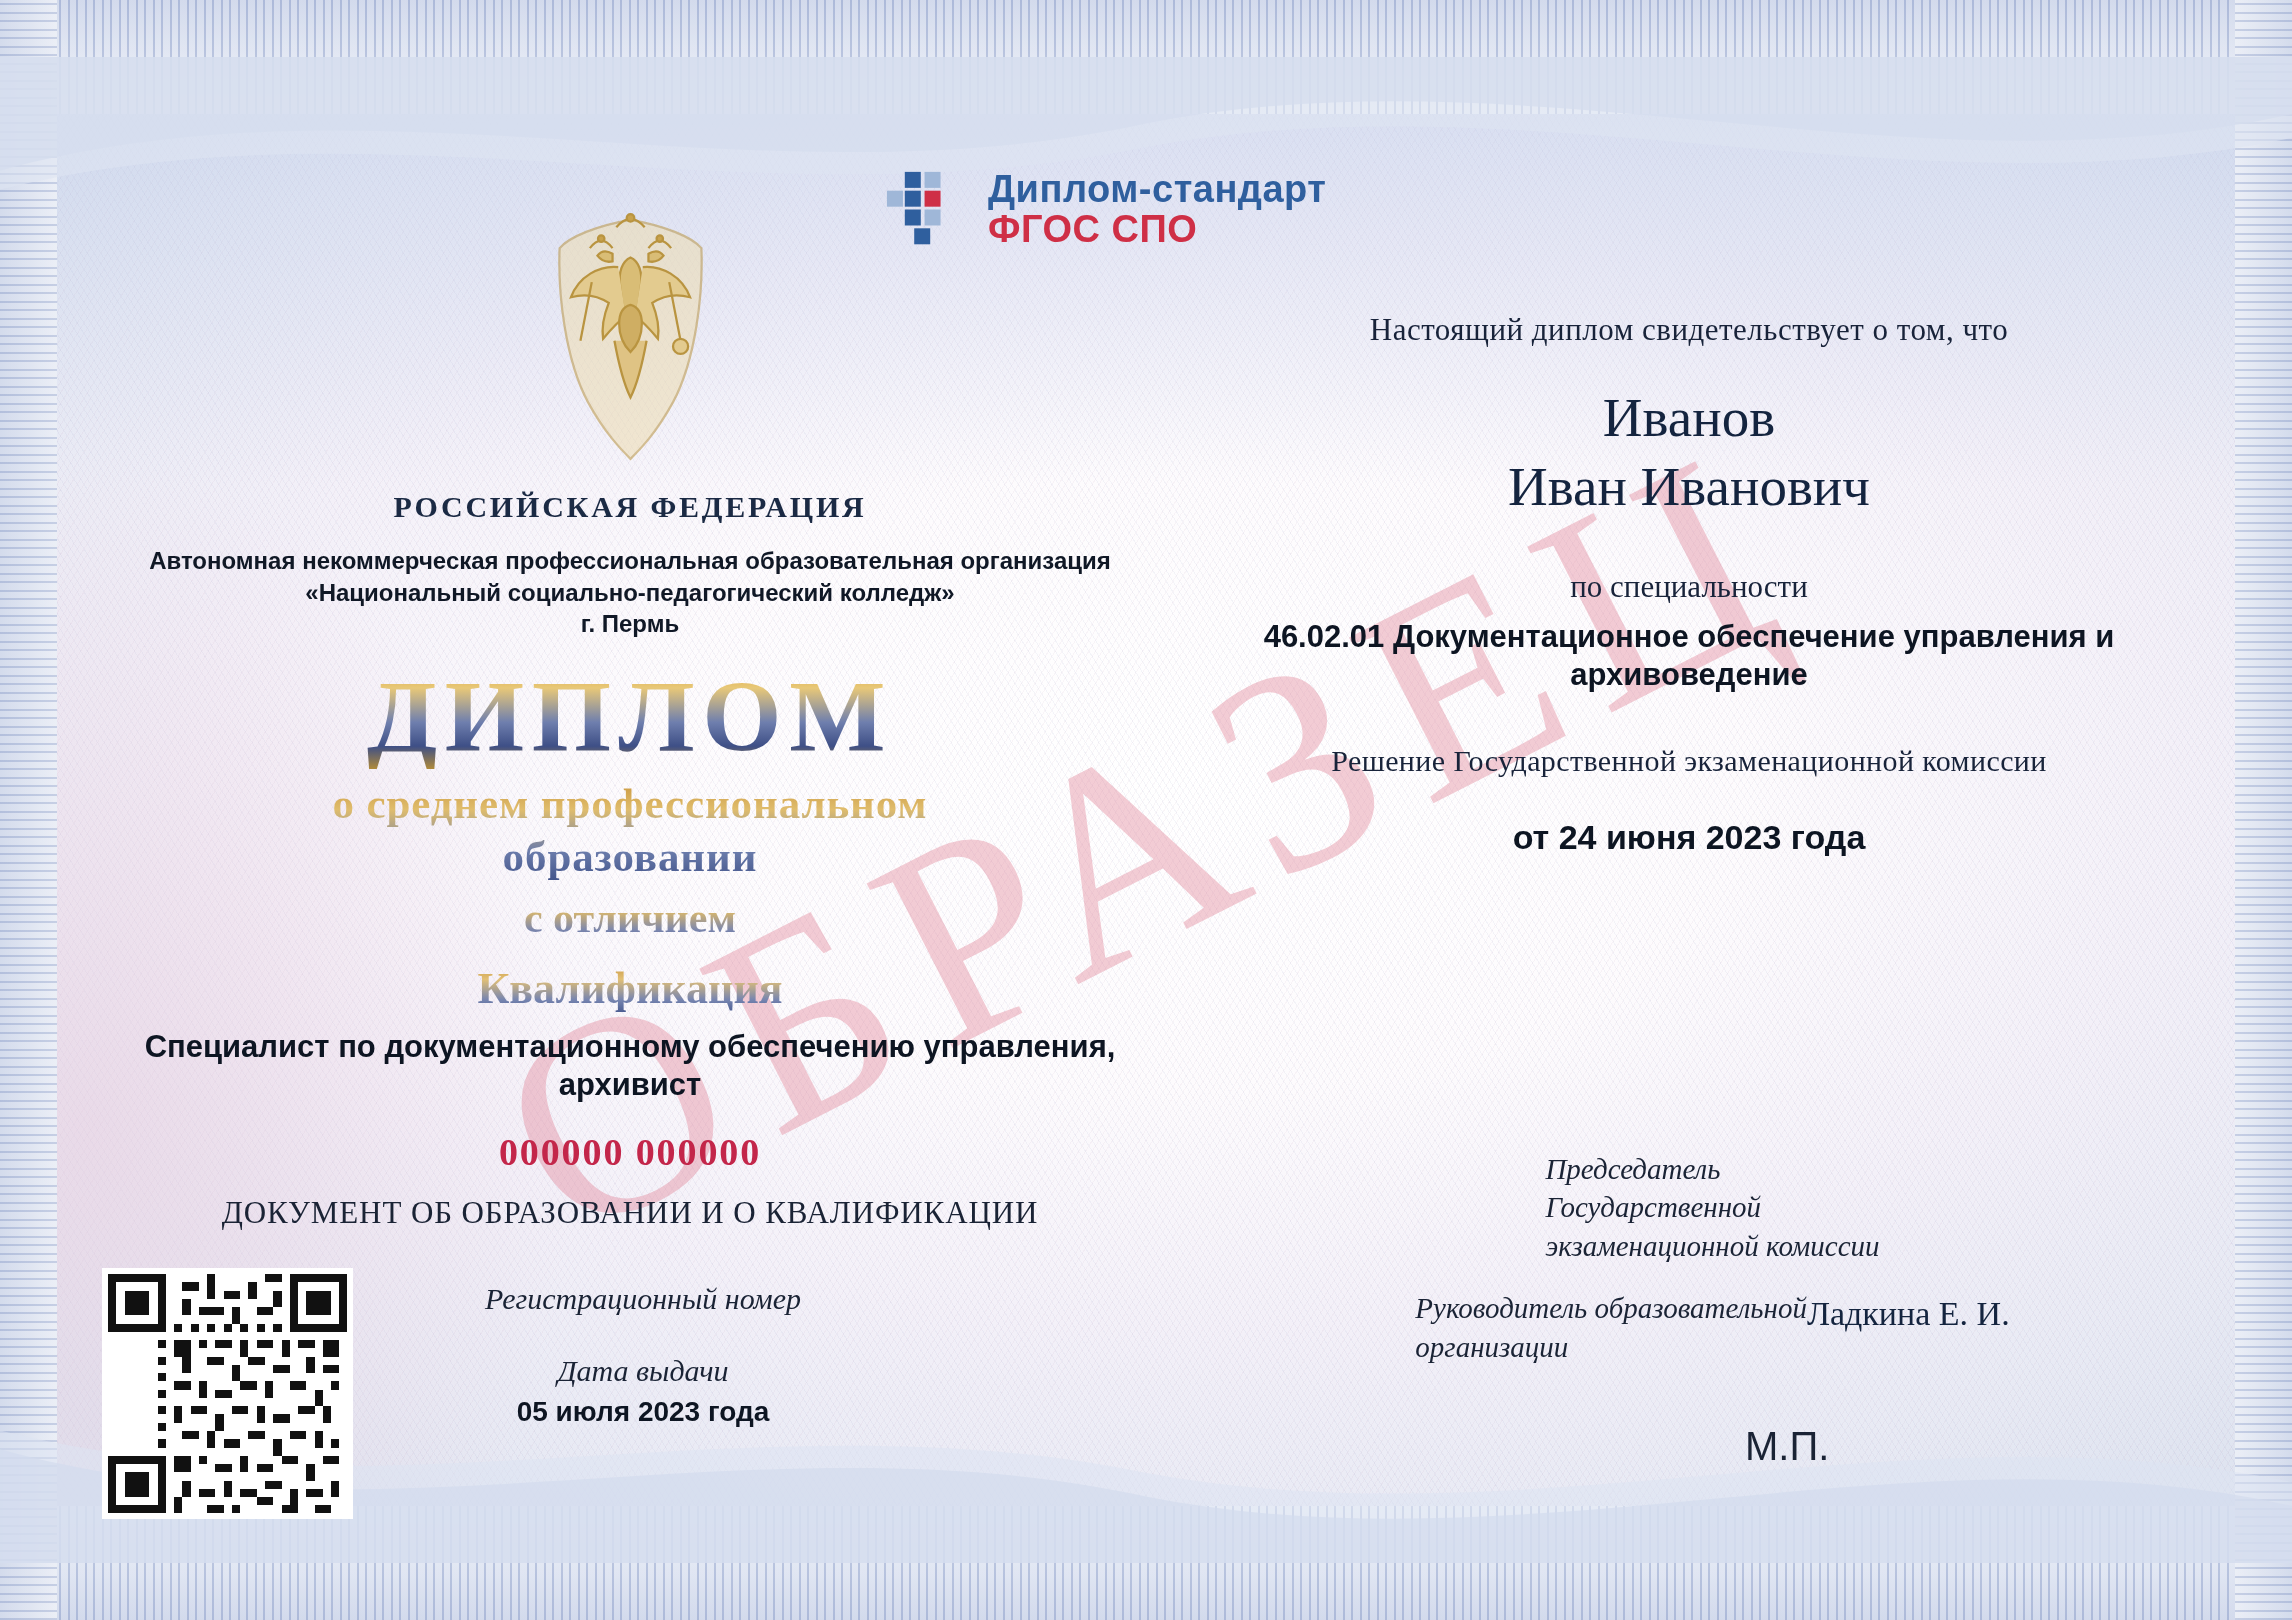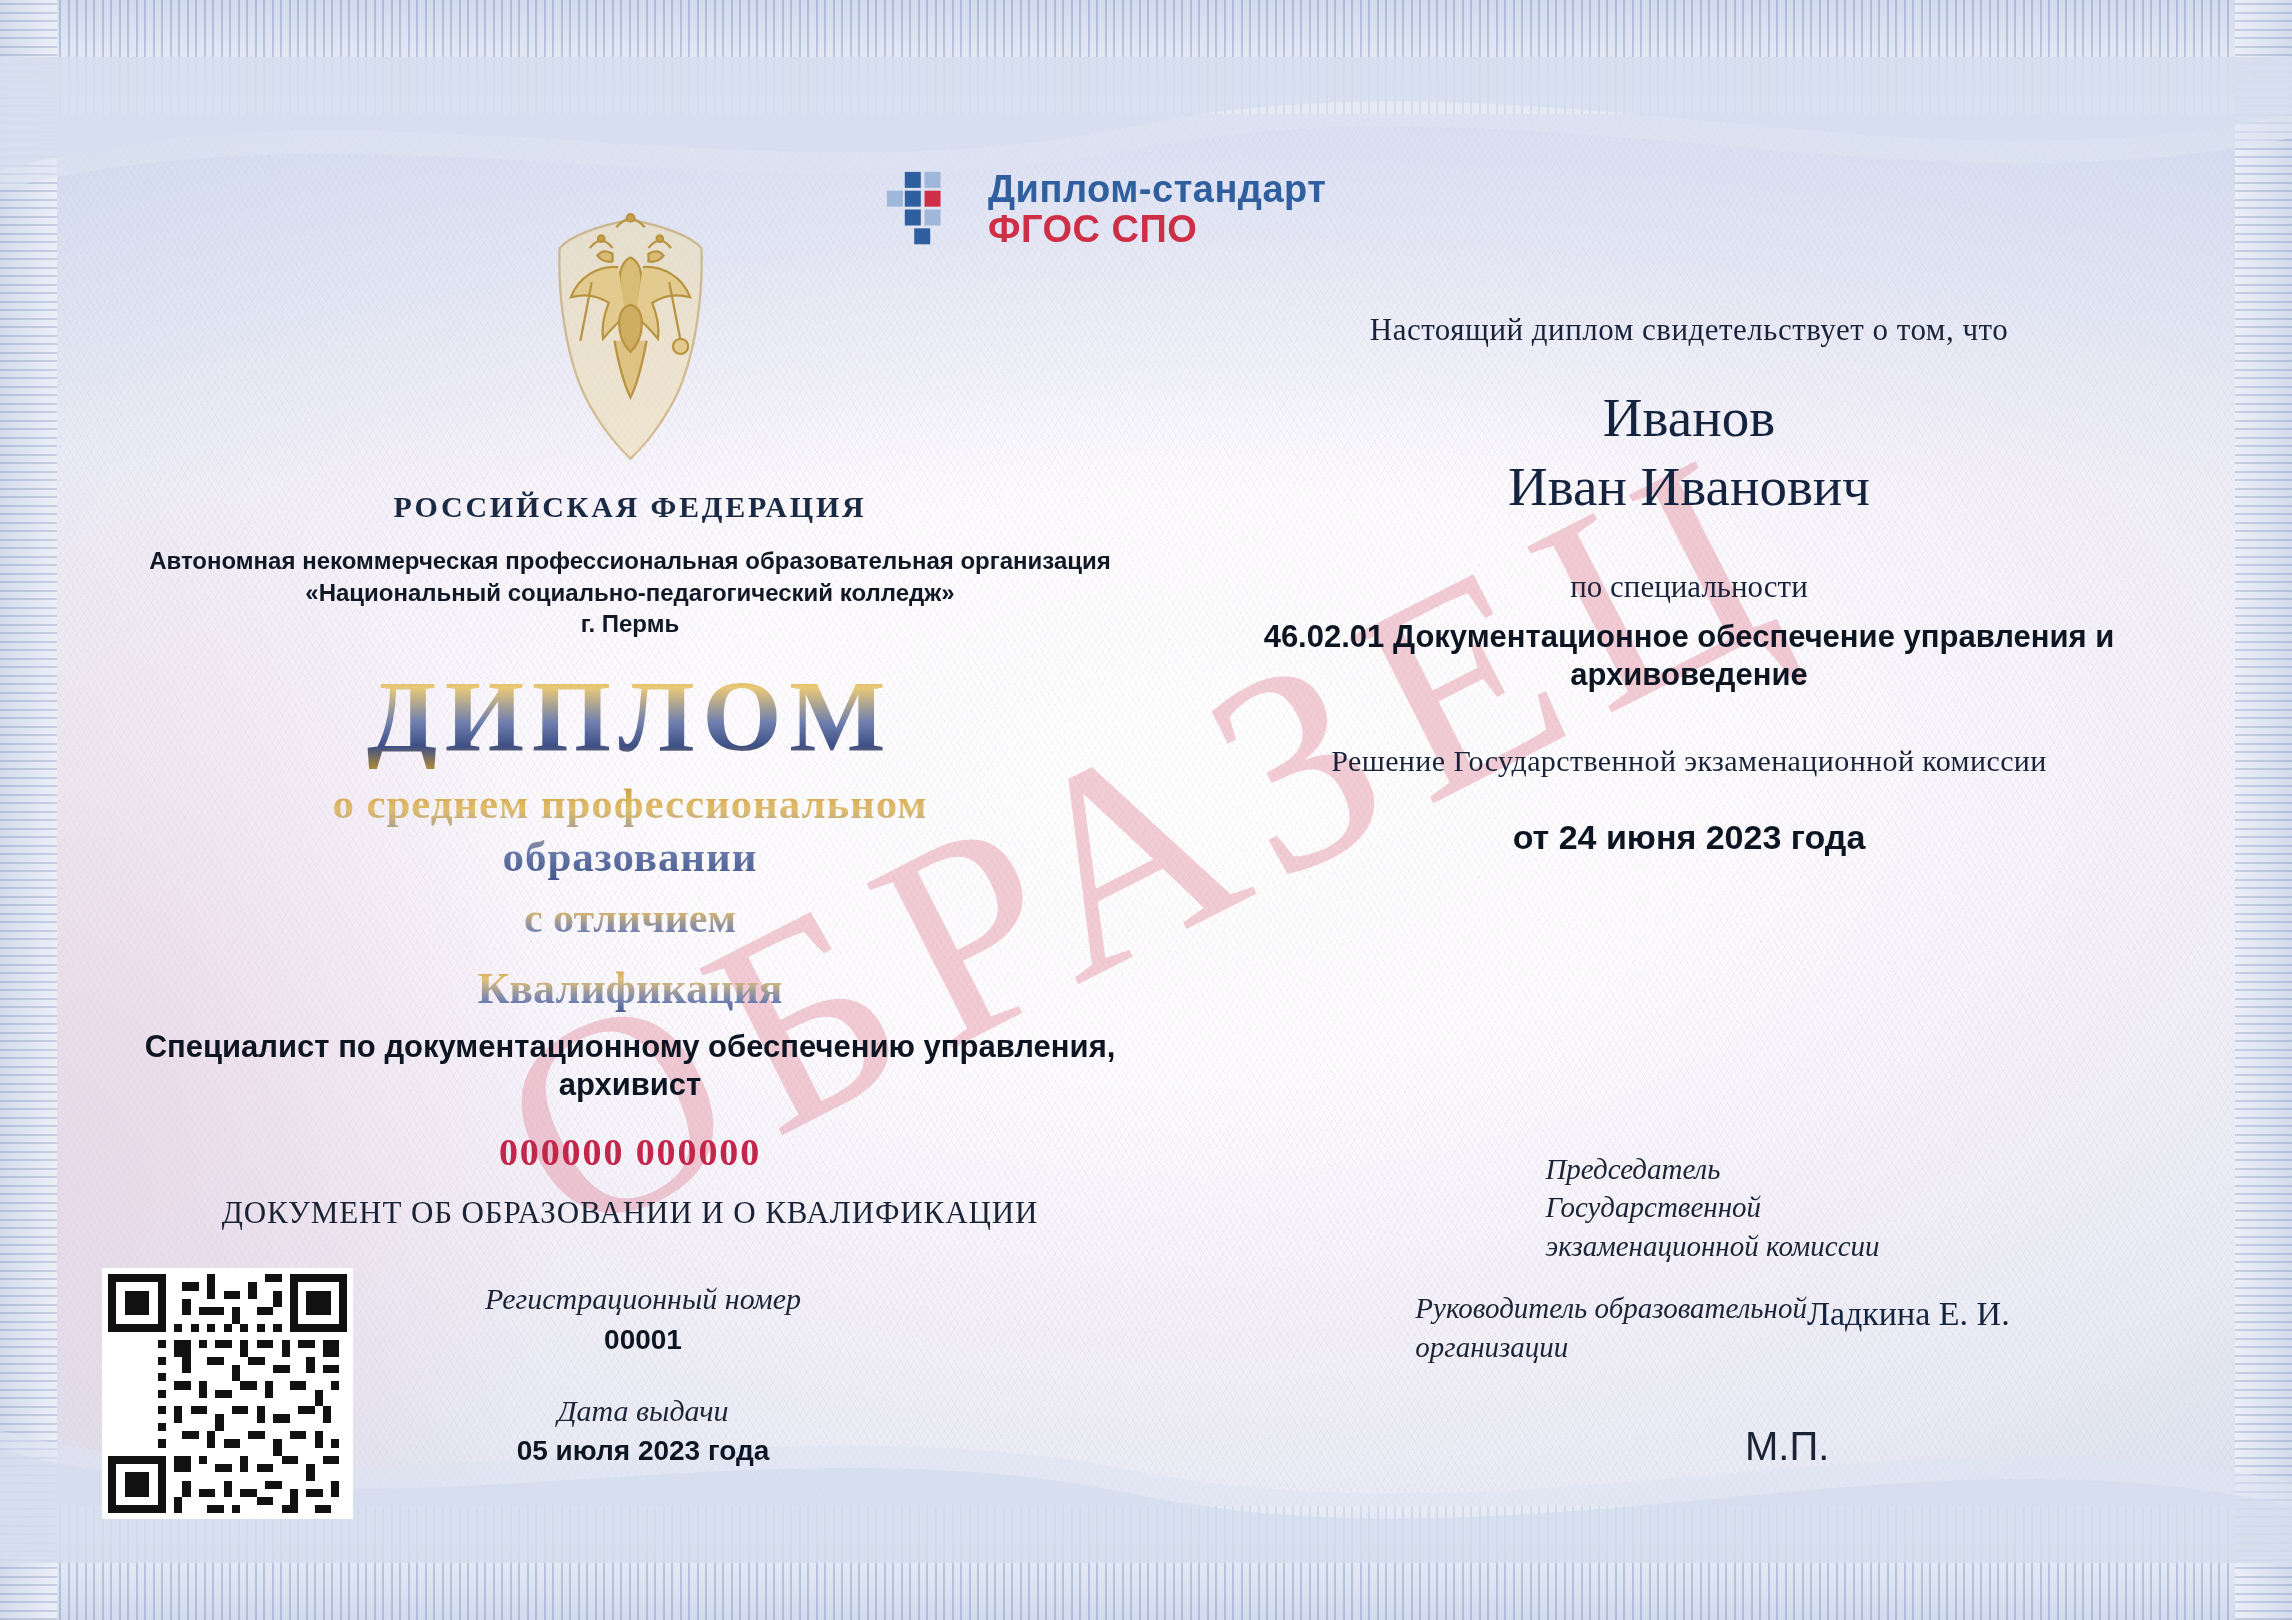--- a/index.html
+++ b/index.html
@@ -448,21 +448,20 @@
     <div class="kval">Квалификация</div>
     <div class="kval-value">Специалист по документационному обеспечению управления, архивист</div>
 
     <div class="blank-num">000000 000000</div>
 
     <div class="doc-line">ДОКУМЕНТ ОБ ОБРАЗОВАНИИ И О КВАЛИФИКАЦИИ</div>
   </div>
 
   <div class="reg-block">
     <div class="reg-label">Регистрационный номер</div>
-    <div class="reg-value">00001</div>
     <div class="date-label">Дата выдачи</div>
     <div class="date-value">05 июля 2023 года</div>
   </div>
 
   <div class="qr">
     <svg viewBox="0 0 29 29" shape-rendering="crispEdges">
       <rect width="29" height="29" fill="#ffffff"></rect>
       <g fill="#111111">
 
         <rect x="0" y="0" width="7" height="1"></rect>

